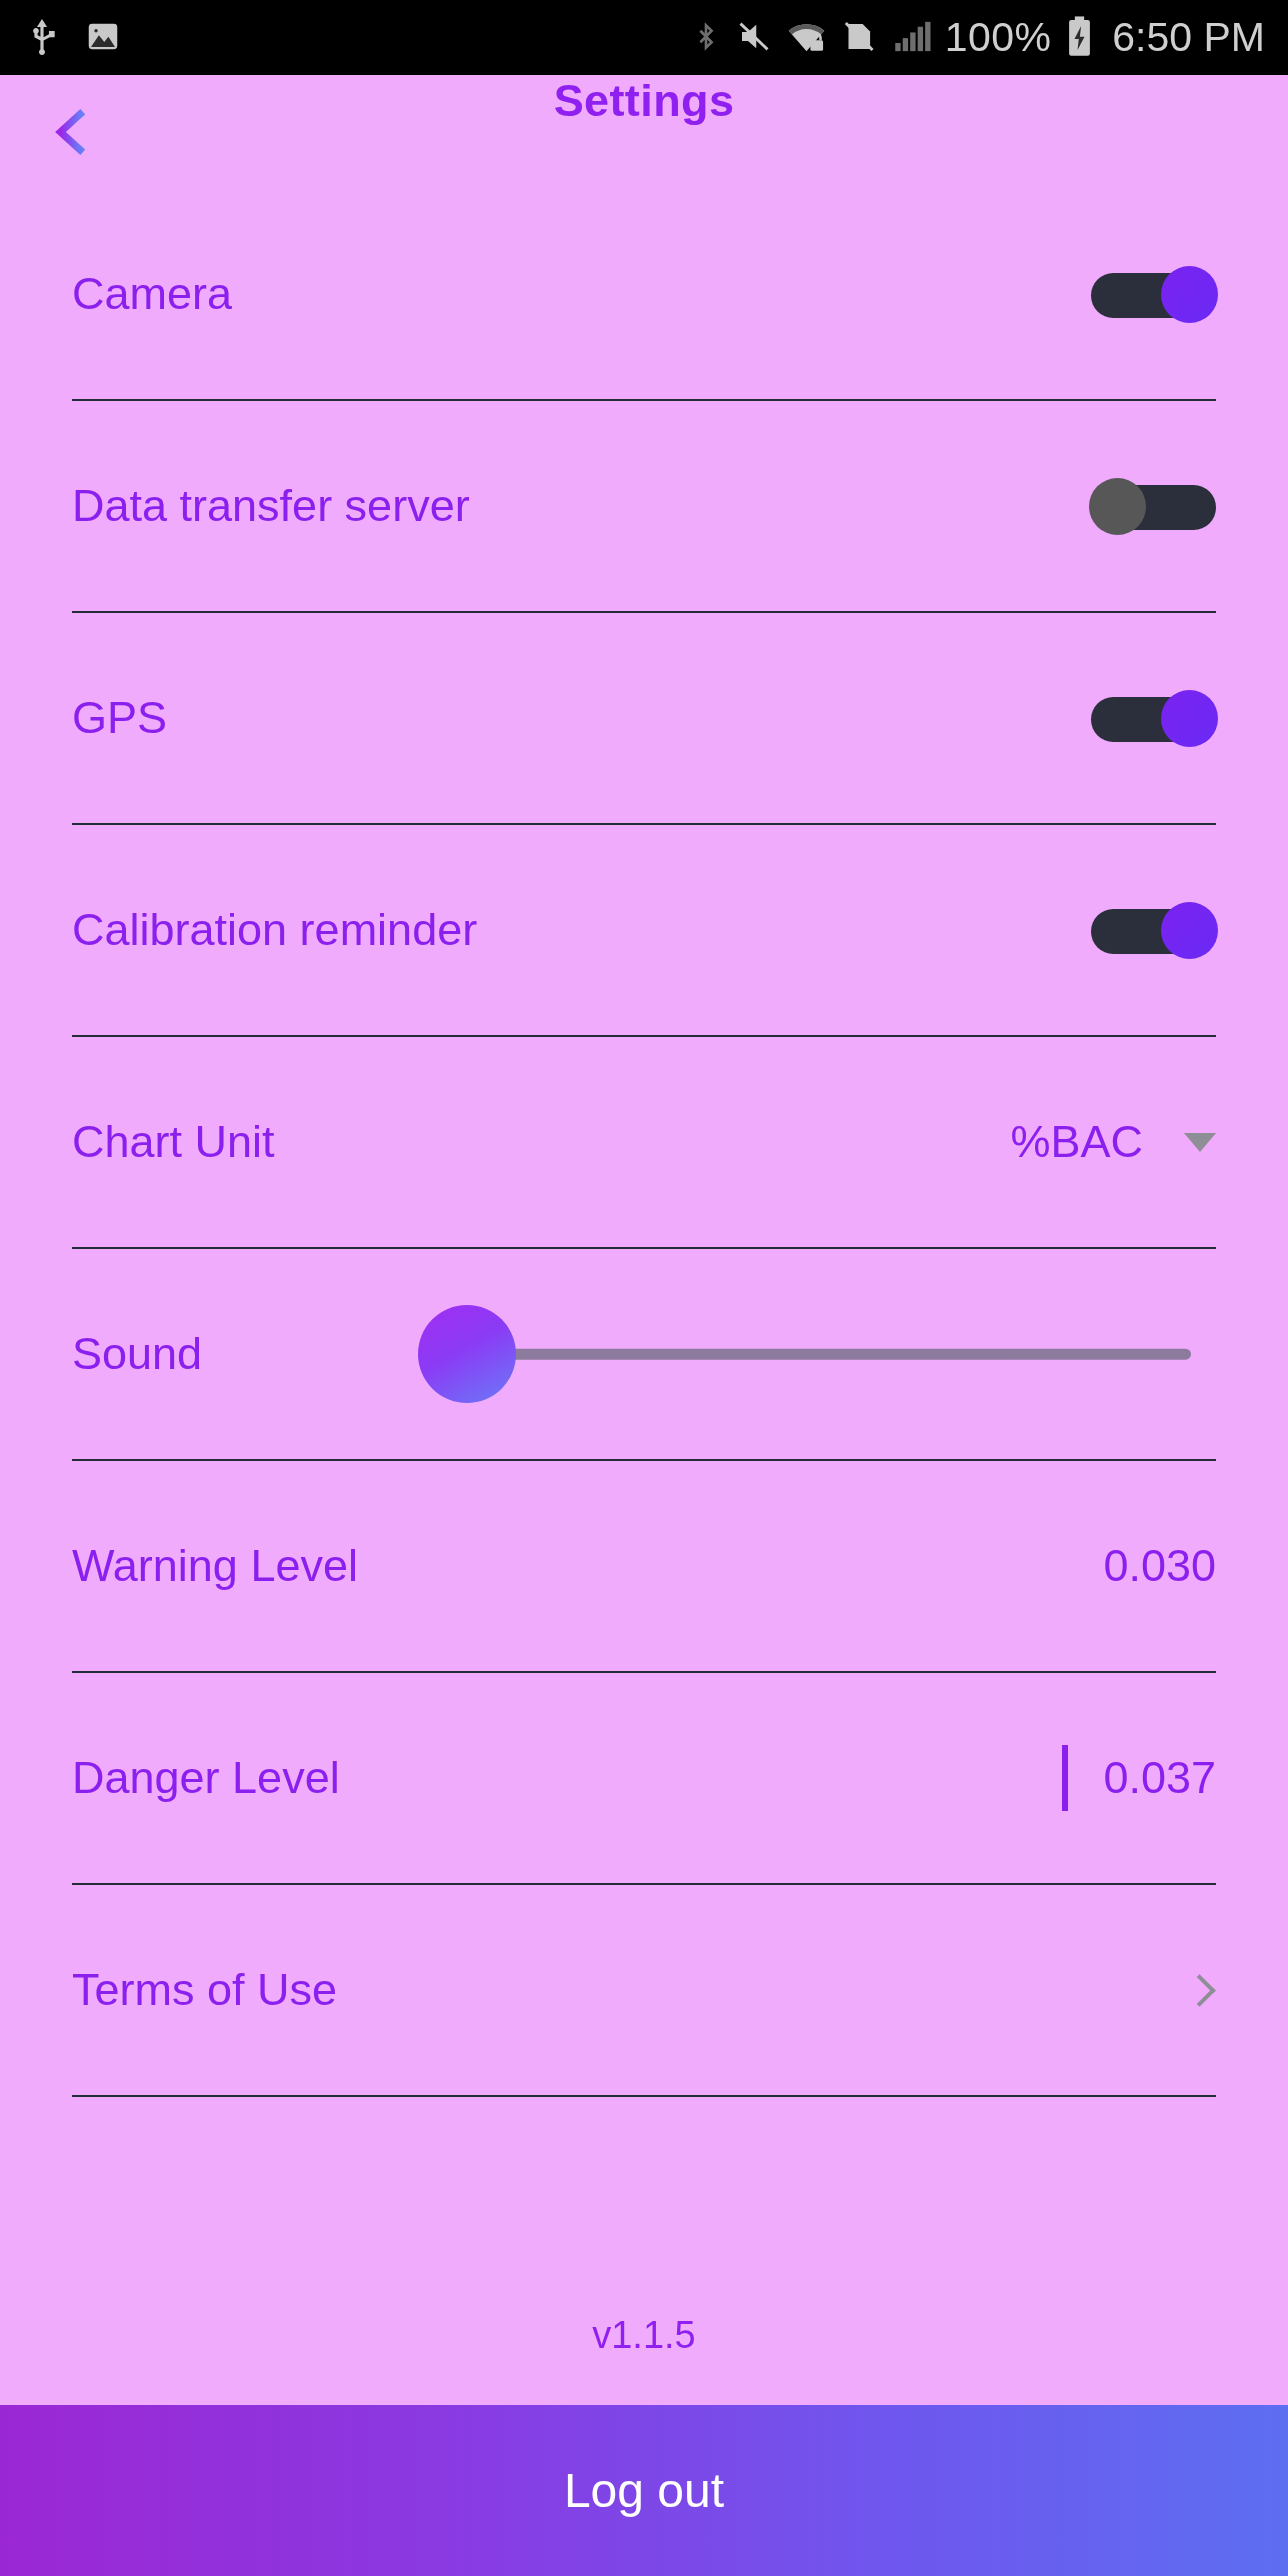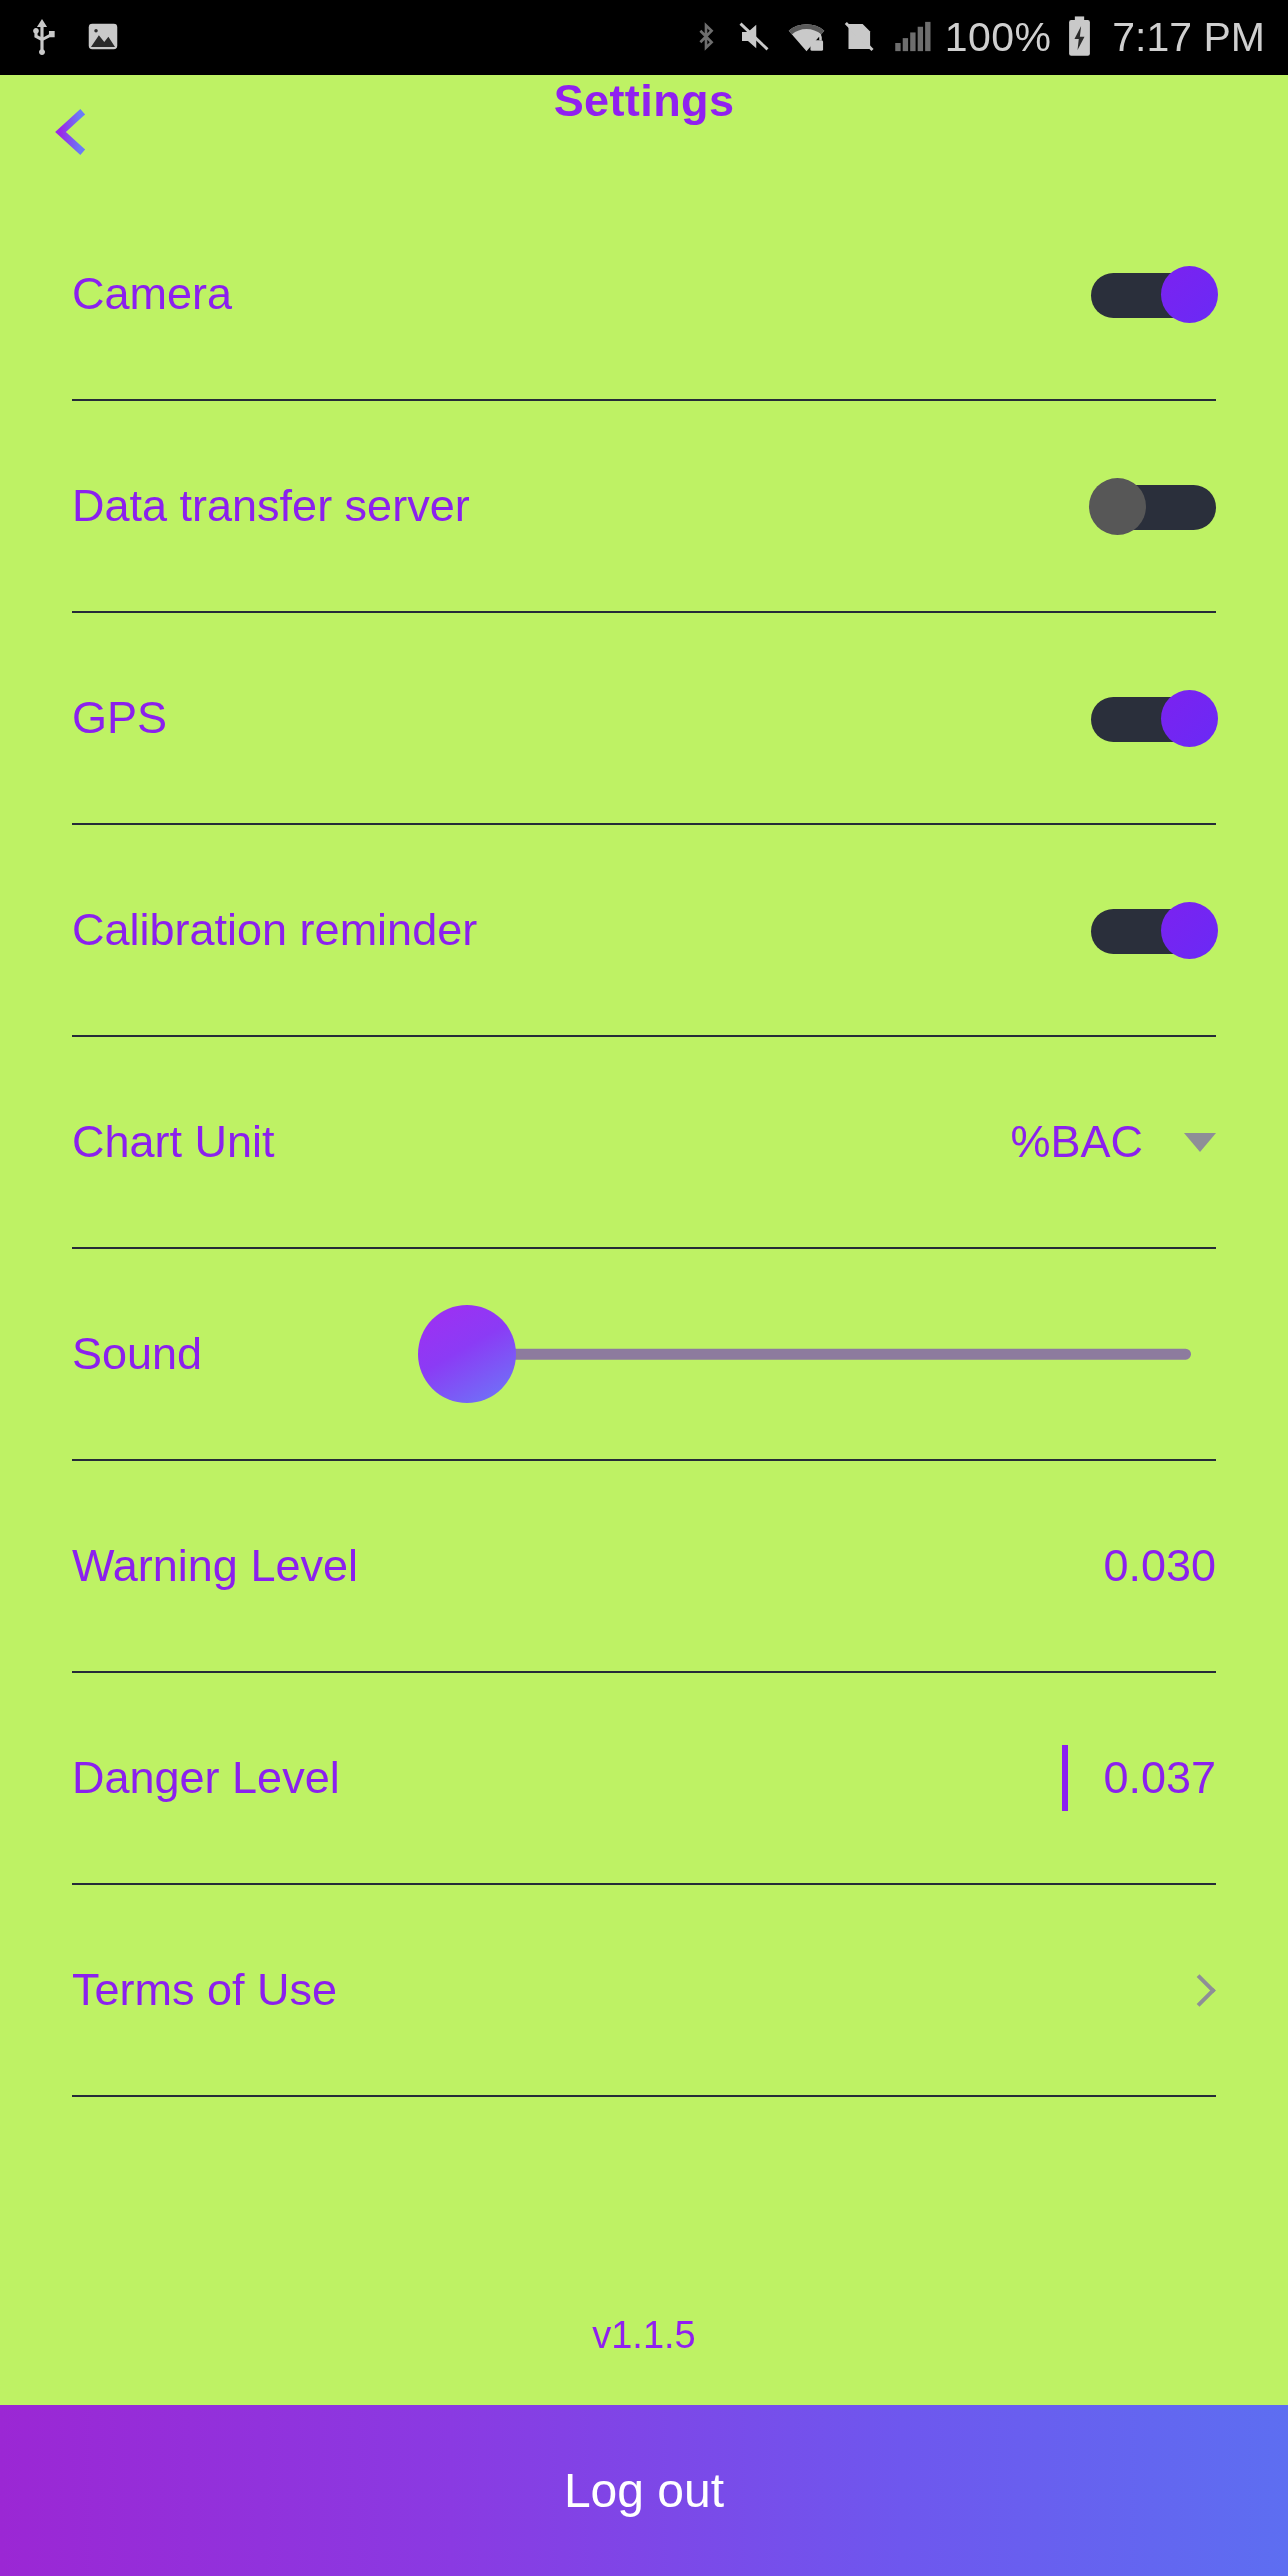--- a/index.html
+++ b/index.html
@@ -2,21 +2,21 @@
 <html style="font-size:14.3px"><head>
 <meta charset="utf-8">
 <style>
   * { margin:0; padding:0; box-sizing:border-box; }
   html, body {
     width:1288px; height:2576px;
     background:#161a24;
     font-family:"Liberation Sans", sans-serif;
     overflow:hidden;
   }
-  #phone { position:relative; width:1288px; height:2576px; background:#bef264; display:flex; flex-direction:column; }
+  #phone { position:relative; width:1288px; height:2576px; background:#f0abfc; display:flex; flex-direction:column; }
 
   
   .statusbar {
     height:75px; background:#000; flex:none;
     display:flex; align-items:center; padding:0 23px;
   }
   .sb-left { display:flex; align-items:center; gap:23px; }
   .sb-right { display:flex; align-items:center; gap:14.3px; margin-left:auto; }
   .sb-ico { display:block; }
   .sb-text { color:#cfcfcf; font-size:41px; letter-spacing:0.4px; line-height:1; }
@@ -164,21 +164,21 @@
         </svg>
       </span>
       <span class="sb-text">100%</span>
       <span class="sb-ico">
         <svg width="27" height="43" viewBox="0 0 14 24">
           <rect x="4.4" y="0.8" width="5.2" height="2.2" fill="#c9c9c9"></rect>
           <rect x="1.2" y="2.8" width="11.6" height="20" rx="1.2" fill="#c9c9c9"></rect>
           <path d="M7.9 6.2 L4.2 13.4 H6.6 L5.9 19.6 L9.8 12.1 H7.2 Z" fill="#2b2b2b"></path>
         </svg>
       </span>
-      <span class="sb-time">7:17 PM</span>
+      <span class="sb-time">6:50 PM</span>
     </div>
   </div>
 
   <div class="appbar">
     <div class="back-btn">
       <svg width="77" height="50" viewBox="0 0 86 56">
         <defs>
           <linearGradient id="gback" x1="0" y1="0" x2="1" y2="0">
             <stop offset="0" stop-color="#9b27e8"></stop>
             <stop offset="1" stop-color="#6a7bf7"></stop>

